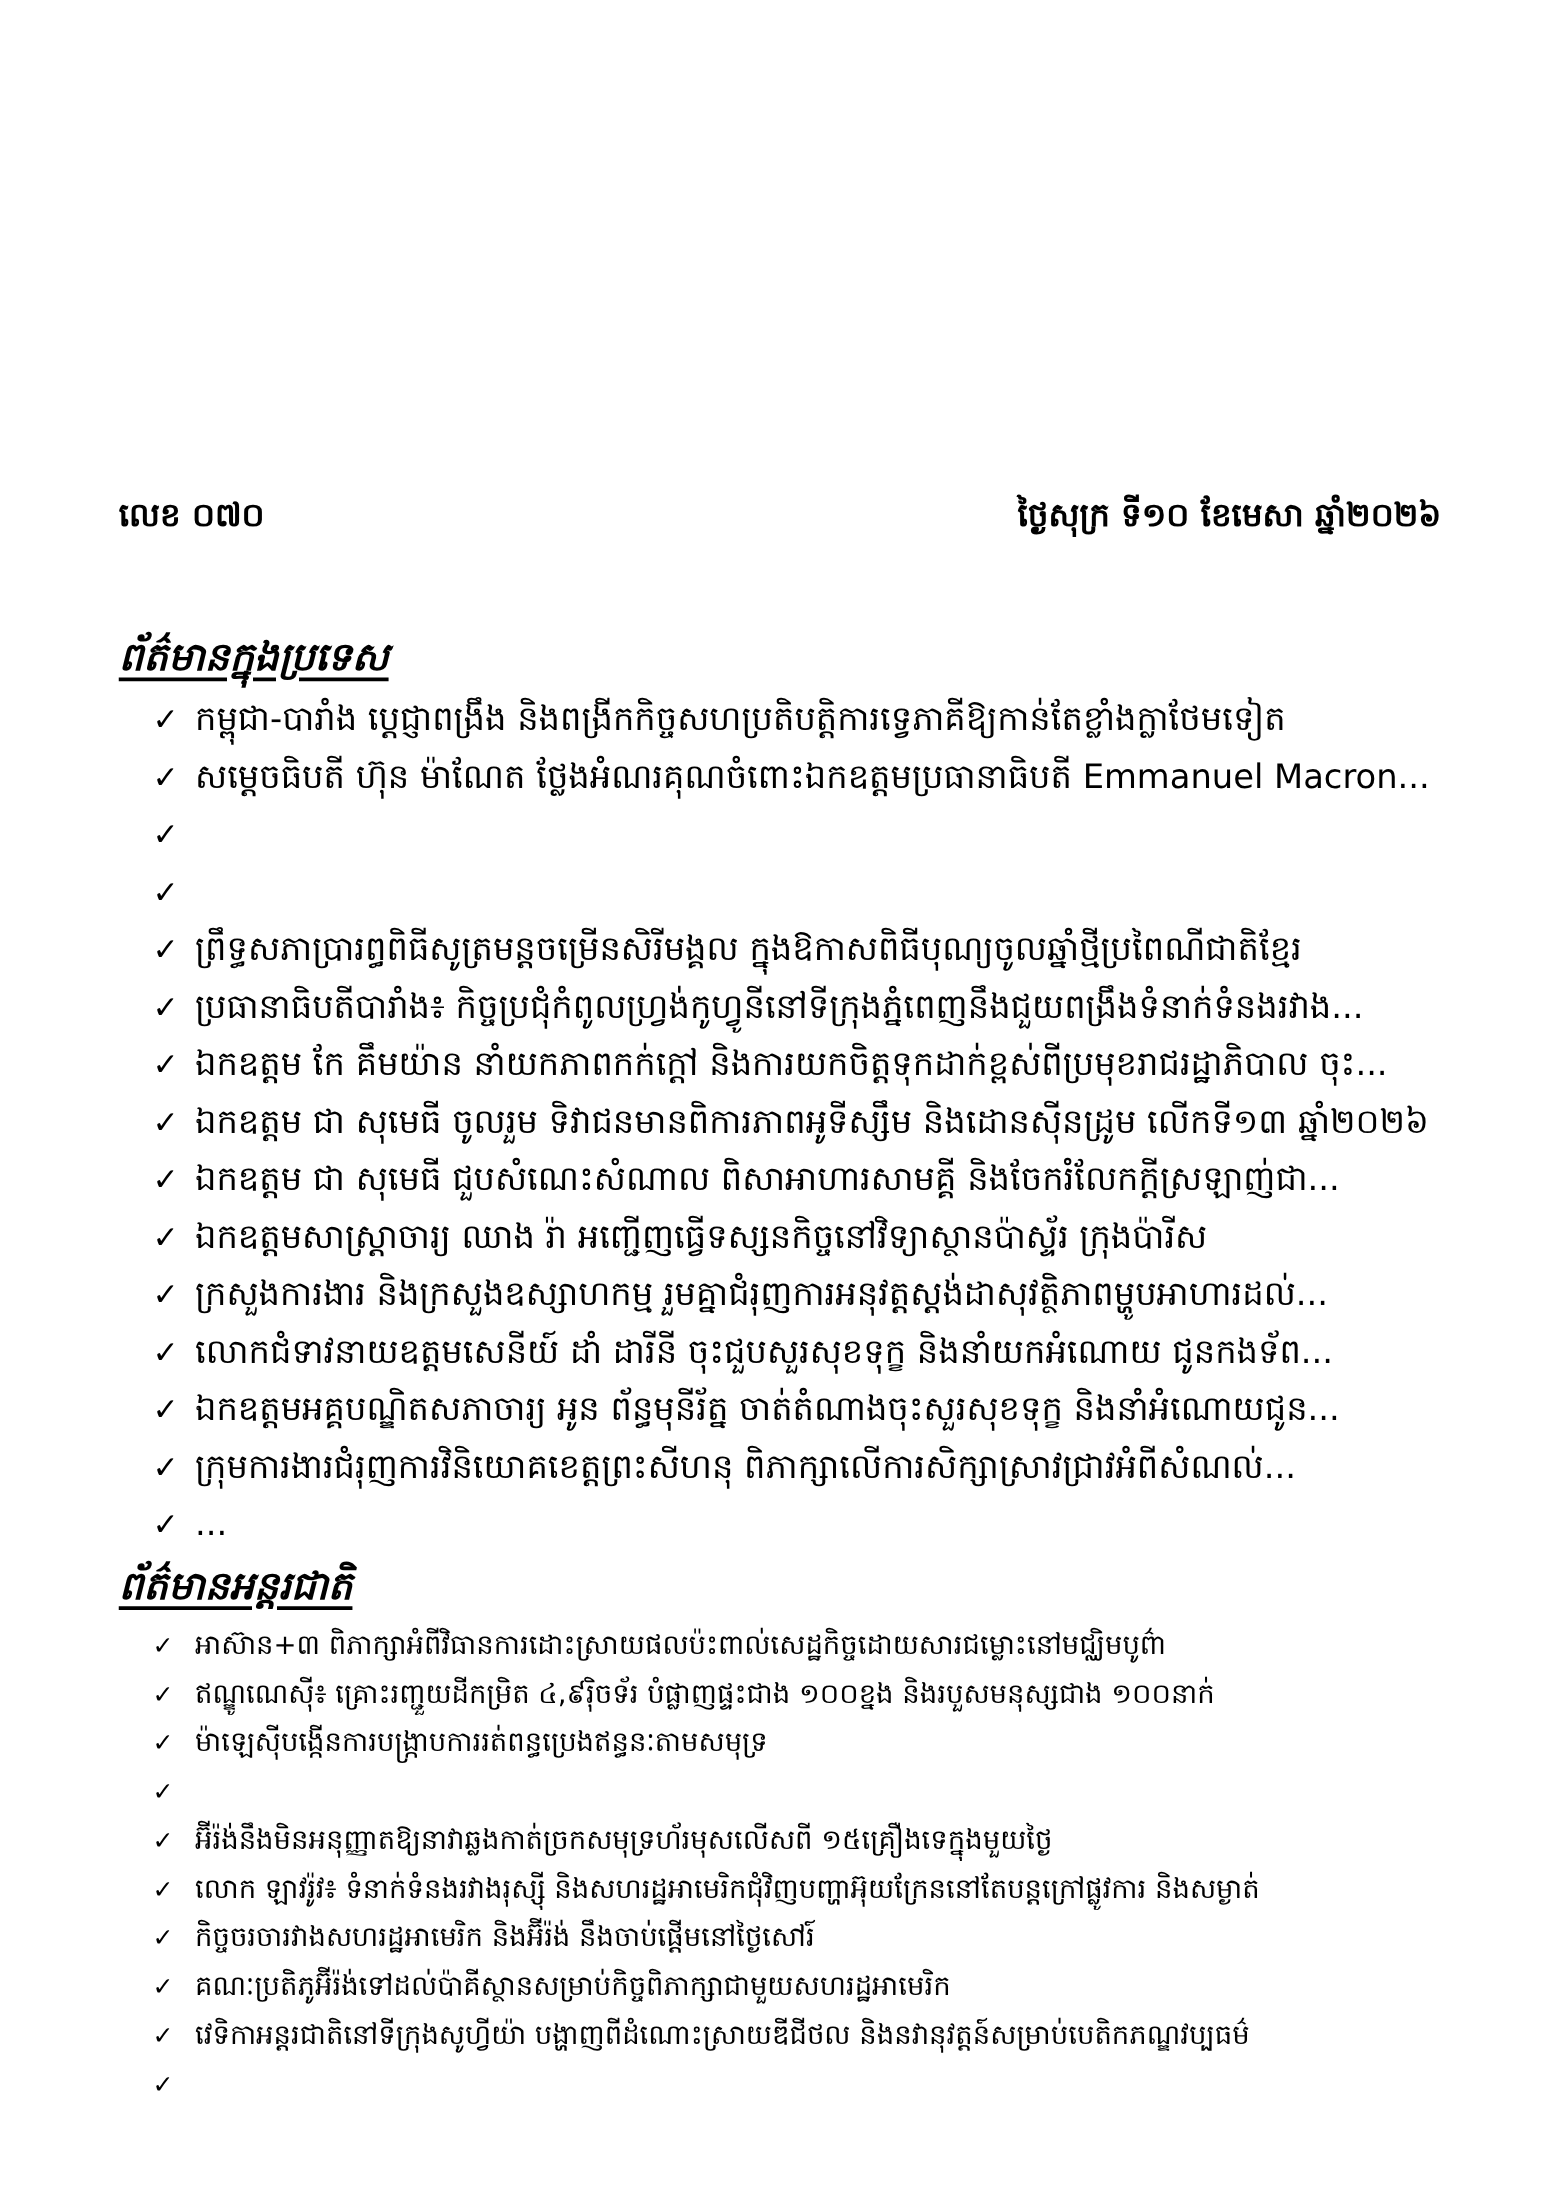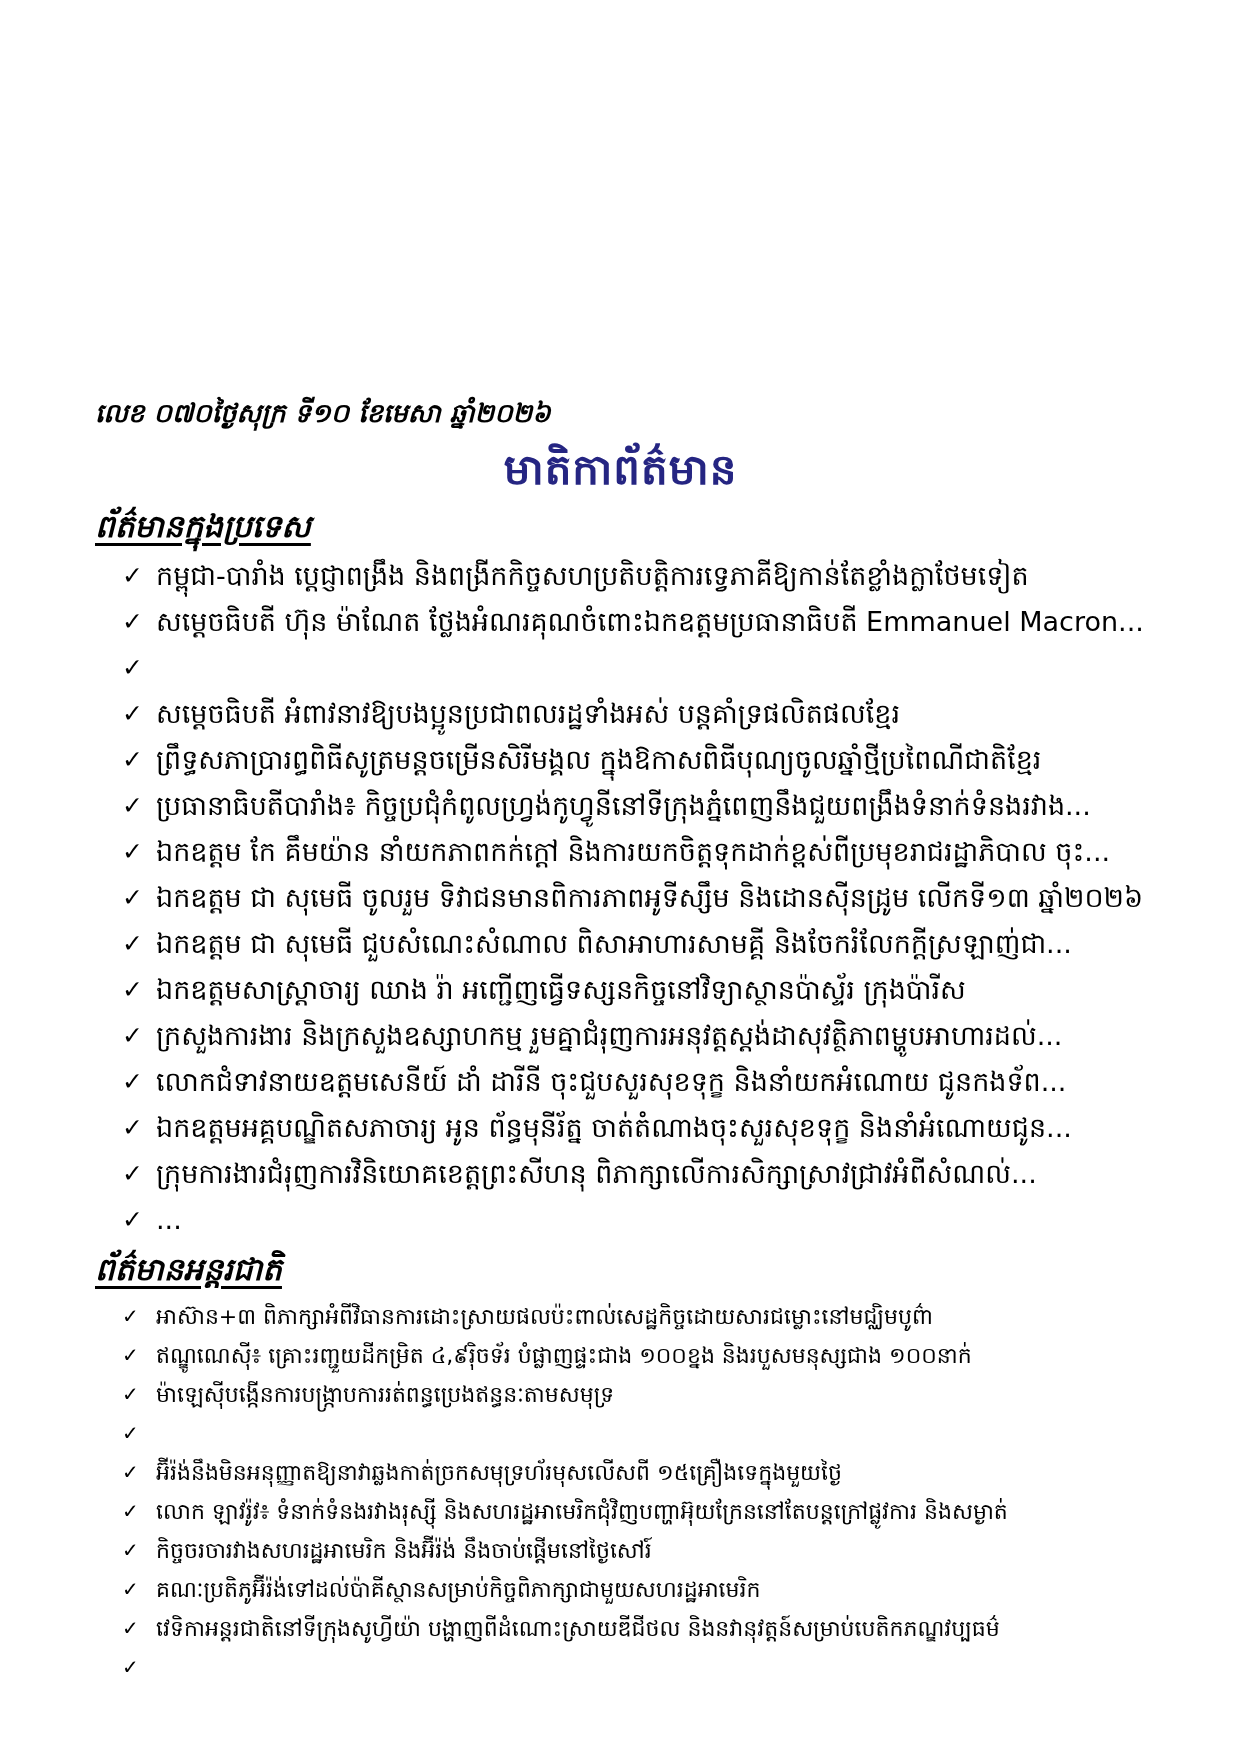--- a/index.html
+++ b/index.html
@@ -19,24 +19,23 @@
     width: 1241px;
     height: 1754px;
     background: #ffffff;
   }
   .header-row {
     position: absolute;
     top: 396px;
     left: 95px;
     right: 88px;
     display: flex;
-    justify-content: flex-start;
+    justify-content: space-between;
     align-items: baseline;
     font-weight: bold;
-    font-style: italic;
     font-size: 26px;
     line-height: 34px;
     white-space: nowrap;
   }
   .doc-title {
     position: absolute;
     top: 442px;
     left: 0;
     width: 100%;
     margin: 0;
@@ -103,39 +102,37 @@
 </head>
 <body>
 
 <div class="page">
 
   <div class="header-row">
     <span>លេខ ០៧០</span>
     <span>ថ្ងៃសុក្រ ទី១០ ខែមេសា ឆ្នាំ២០២៦</span>
   </div>
 
-  <h1 class="doc-title">មាតិកាព័ត៌មាន</h1>
 
   <h2 class="section-heading heading-domestic">ព័ត៌មានក្នុងប្រទេស</h2>
 
   <div class="news-list list-domestic">
     <div class="item">
       <span class="check">✓</span>
       <span class="txt">កម្ពុជា-បារាំង ប្តេជ្ញាពង្រឹង និងពង្រីកកិច្ចសហប្រតិបត្តិការទ្វេភាគីឱ្យកាន់តែខ្លាំងក្លាថែមទៀត</span>
     </div>
     <div class="item">
       <span class="check">✓</span>
       <span class="txt">សម្តេចធិបតី ហ៊ុន ម៉ាណែត ថ្លែងអំណរគុណចំពោះឯកឧត្តមប្រធានាធិបតី Emmanuel Macron...</span>
     </div>
     <div class="item">
       <span class="check">✓</span>
     </div>
     <div class="item">
       <span class="check">✓</span>
-      <span class="txt">សម្តេចធិបតី អំពាវនាវឱ្យបងប្អូនប្រជាពលរដ្ឋទាំងអស់ បន្តគាំទ្រផលិតផលខ្មែរ</span>
     </div>
     <div class="item">
       <span class="check">✓</span>
       <span class="txt">ព្រឹទ្ធសភាប្រារព្ធពិធីសូត្រមន្តចម្រើនសិរីមង្គល ក្នុងឱកាសពិធីបុណ្យចូលឆ្នាំថ្មីប្រពៃណីជាតិខ្មែរ</span>
     </div>
     <div class="item">
       <span class="check">✓</span>
       <span class="txt">ប្រធានាធិបតីបារាំង៖ កិច្ចប្រជុំកំពូលហ្វ្រង់កូហ្វូនីនៅទីក្រុងភ្នំពេញនឹងជួយពង្រឹងទំនាក់ទំនងរវាង...</span>
     </div>
     <div class="item">

